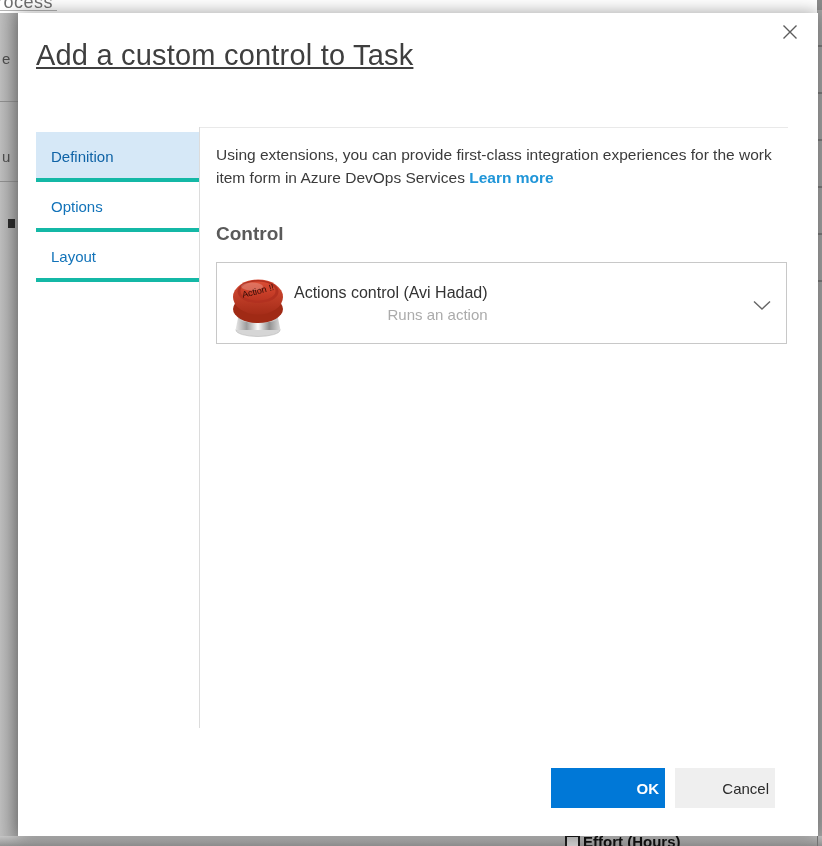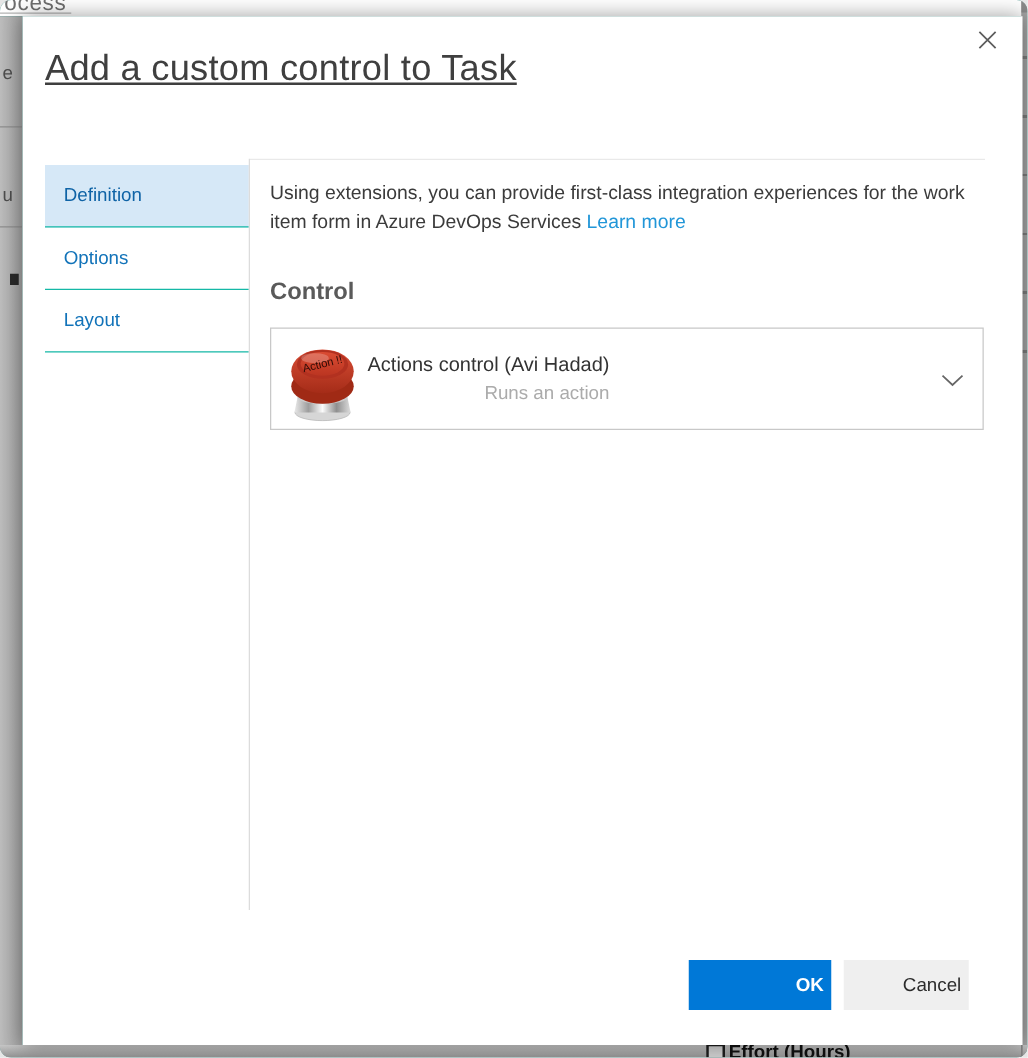--- a/index.html
+++ b/index.html
@@ -1,18 +1,18 @@
 <!DOCTYPE html>
 <html><head>
 <meta charset="utf-8">
 <style>
   html,body{margin:0;padding:0;background:#e6e6e6;}
   #screen{
     position:relative;width:822px;height:846px;overflow:hidden;
-    background:#0f766e;font-family:"Liberation Sans",sans-serif;border-radius:9px;
+    background:#ef4444;font-family:"Liberation Sans",sans-serif;
     -webkit-font-smoothing:antialiased;
   }
   
   .bg-top{position:absolute;left:0;top:0;width:822px;height:13px;background:#fff;overflow:hidden;}
   .bg-top .frag-text{position:absolute;left:-3px;top:-8px;font-size:18px;color:#6f6f6f;letter-spacing:.5px;}
   .bg-top .frag-line{position:absolute;left:0;top:10px;width:57px;height:1px;background:#b5b5b5;}
   .bg-left{position:absolute;left:0;top:13px;width:18px;height:833px;
     background:linear-gradient(to right,#bdbdbd,#a0a0a0);overflow:hidden;}
   .bg-left .frag{position:absolute;left:2px;color:#4c4c4c;font-size:15px;}
   .bg-left .frag-e{top:37px;}
@@ -32,28 +32,28 @@
   
   .dialog{position:absolute;left:18px;top:13px;width:800px;height:823px;background:#fff;
     box-shadow:0 0 16px rgba(0,0,0,.38);}
   .close-btn{position:absolute;top:6px;right:14px;width:28px;height:28px;border:none;background:transparent;
     cursor:pointer;display:flex;align-items:center;justify-content:center;padding:0;}
   .dialog-title{position:absolute;left:18px;top:26px;font-size:29px;font-weight:300;color:#3f3f3f;letter-spacing:.2px;text-decoration:underline;}
 
   
   .tab-list{position:absolute;left:18px;top:119px;width:163px;}
   .tab{height:50px;line-height:50px;padding-left:15px;font-size:15px;color:#1273b9;
-    border-bottom:1px solid #14b8a6;cursor:pointer;box-sizing:border-box;}
+    border-bottom:4px solid #14b8a6;cursor:pointer;box-sizing:border-box;}
   .tab.selected{background:#d6e8f7;color:#0f63a6;}
 
   
   .v-divider{position:absolute;left:181px;top:114px;width:1px;height:601px;background:#dcdcdc;}
   .h-divider{position:absolute;left:182px;top:114px;width:588px;height:1px;background:#e9e9e9;}
   .description{position:absolute;left:198px;top:130px;width:566px;font-size:15.5px;line-height:23px;color:#3b3b3b;}
-  .learn-more{color:#2196d8;text-decoration:none;cursor:pointer;}
+  .learn-more{color:#2196d8;text-decoration:none;cursor:pointer;font-weight:bold;}
   .control-label{position:absolute;left:198px;top:210px;font-size:19px;font-weight:bold;color:#5a5a5a;}
 
   
   .dropdown{position:absolute;left:198px;top:249px;width:569px;height:80px;border:1px solid #c8c8c8;
     background:#fff;display:flex;align-items:center;cursor:pointer;}
   .dd-icon{width:72px;height:72px;margin-left:5px;flex:0 0 auto;}
   .dd-text{}
   .dd-title{font-size:16px;color:#333;}
   .dd-subtitle{font-size:15px;color:#ababab;margin-top:4px;text-align:right;}
   .dd-chevron{position:absolute;right:15px;top:34px;}

